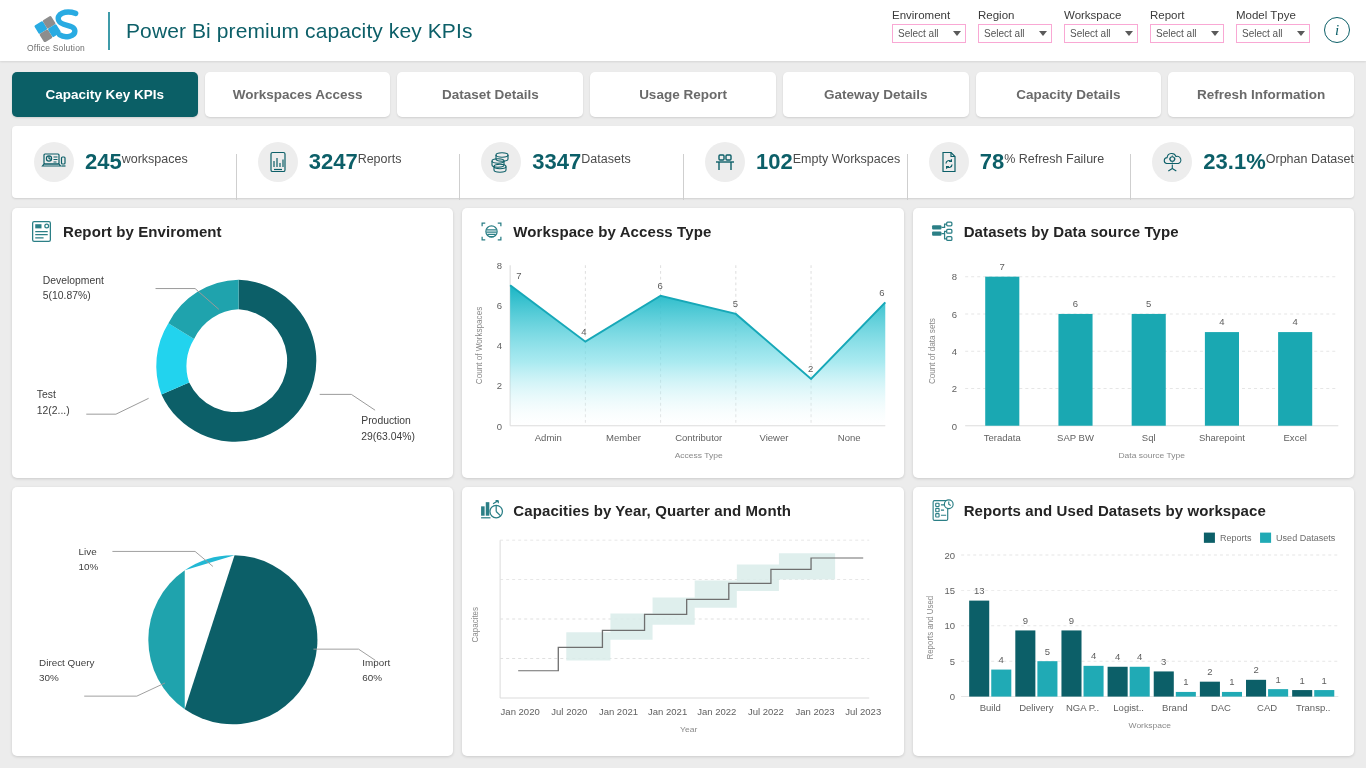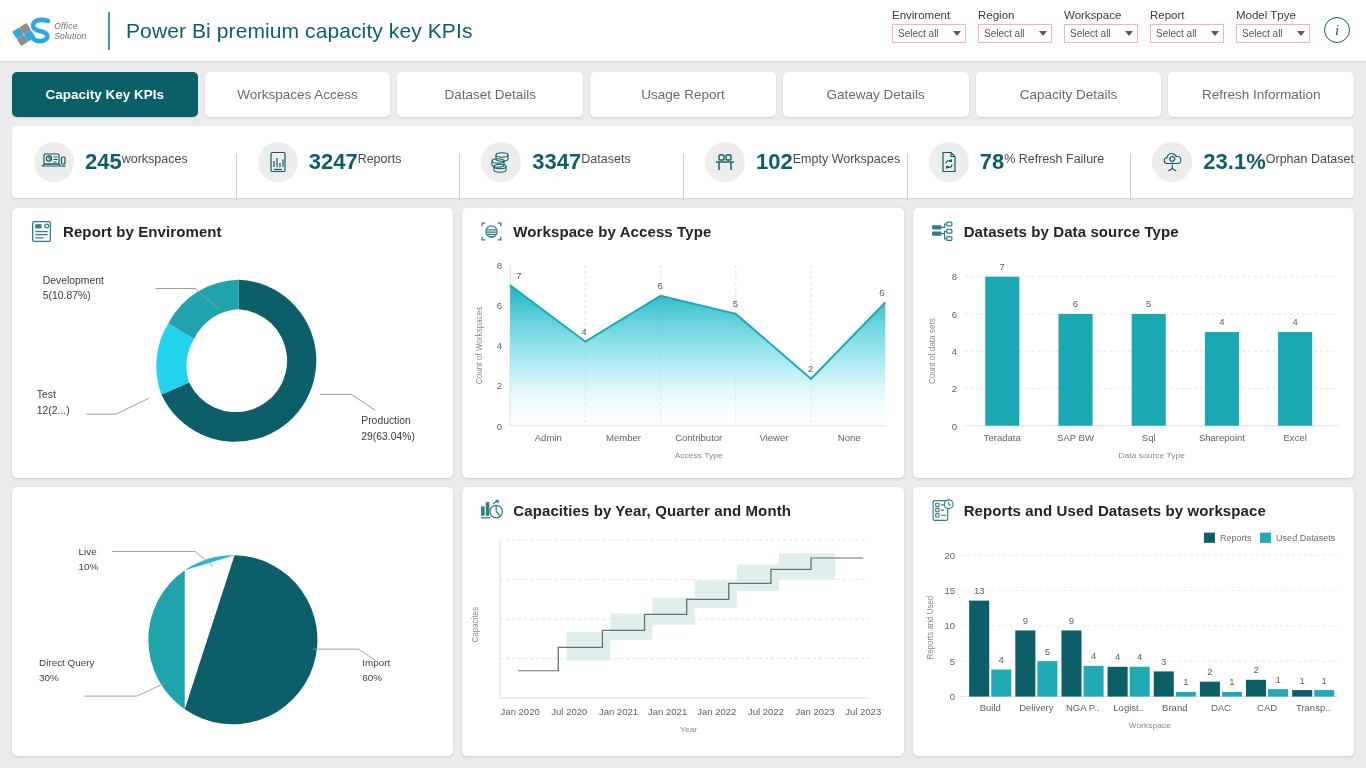--- a/index.html
+++ b/index.html
@@ -10,21 +10,21 @@
     overflow: hidden;
   }
   .app { position: relative; width: 1366px; height: 768px; background: #ececec; }
 
   
   .header {
     position: absolute; left: 0; top: 0; width: 1366px; height: 61px;
     background: #ffffff; display: flex; align-items: center;
     box-shadow: 0 1px 2px rgba(0,0,0,.10);
   }
-  .logo-wrap { width: 96px; display: flex; flex-direction: row; align-items: center; justify-content: flex-start; margin-left: 8px; font-style: italic; }
+  .logo-wrap { width: 96px; display: flex; flex-direction: column; align-items: center; justify-content: flex-start; margin-left: 8px; }
   .logo-mark { width: 54px; height: 34px; }
   .logo-text { font-size: 8.5px; color: #6e6e6e; letter-spacing: .2px; margin-top: 1px; }
   .header-divider { width: 2px; height: 38px; background: #1d8a9a; margin: 0 16px 0 4px; opacity: .85; }
   .app-title { font-size: 21px; color: #0c5f68; font-weight: 400; letter-spacing: .1px; }
 
   .slicers { position: absolute; right: 56px; top: 9px; display: flex; gap: 12px; }
   .slicer { display: flex; flex-direction: column; width: 74px; }
   .slicer-label { font-size: 11.5px; color: #3b3b3b; margin-bottom: 3px; white-space: nowrap; }
   .slicer-box {
     height: 19px; border: 1px solid #f9a8d4; background: #fff;
@@ -32,21 +32,21 @@
     padding: 0 4px 0 5px; font-size: 10px; color: #555;
   }
   .chev { width: 0; height: 0; border-left: 4px solid transparent; border-right: 4px solid transparent; border-top: 5px solid #5a5a5a; }
   .info-icon { position: absolute; right: 16px; top: 17px; width: 26px; height: 26px; border: 1.6px solid #0c5f68; border-radius: 50%;
     display: flex; align-items: center; justify-content: center; color: #0c5f68; font-size: 15px; font-family: "Liberation Serif", serif; font-style: italic; }
 
   
   .tabs { position: absolute; left: 12px; top: 72px; width: 1342px; height: 45px; display: flex; gap: 7px; }
   .tab {
     flex: 1; background: #fff; border-radius: 5px; display: flex; align-items: center; justify-content: center;
-    font-size: 13.5px; color: #6a6a6a; box-shadow: 0 1px 2px rgba(0,0,0,.12); cursor: pointer;
+    font-size: 13.5px; color: #6a6a6a; box-shadow: 0 1px 2px rgba(0,0,0,.12); cursor: pointer; font-weight: bold;
   }
   .tab.active { background: #0b5f66; color: #fff; font-weight: bold; font-size: 13.5px; }
 
   
   .kpi-bar {
     position: absolute; left: 12px; top: 126px; width: 1342px; height: 72px;
     background: #fff; border-radius: 4px; display: flex; align-items: center;
     box-shadow: 0 1px 2px rgba(0,0,0,.12);
   }
   .kpi { flex: 1; display: flex; align-items: center; gap: 11px; padding-left: 22px; position: relative; }

